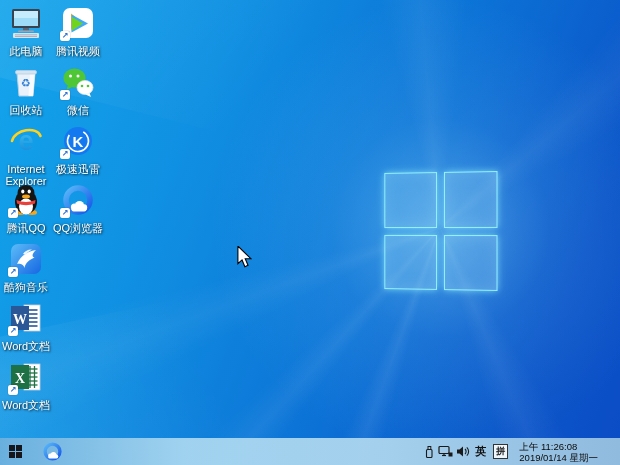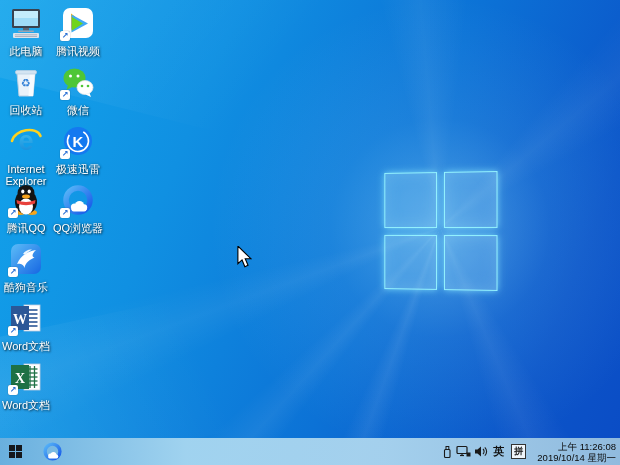--- a/index.html
+++ b/index.html
@@ -71,21 +71,21 @@
   .winflag span{background:#15171c;}
   .taskapp{width:28px;height:27px;display:flex;align-items:center;justify-content:center;margin-left:8px;}
   .tray{margin-left:auto;display:flex;align-items:center;height:27px;}
   .trayicon{width:17px;height:27px;display:flex;align-items:center;justify-content:center;color:#1a1a1a;}
   .ime-lang{font-size:11px;color:#111;padding:0 4px;font-weight:bold;}
   .ime-pin{
     width:13px;height:13px;border:1px solid #333;background:rgba(255,255,255,.85);
     font-size:9px;line-height:13px;text-align:center;color:#111;margin:0 3px;font-weight:bold;
   }
   .clock{
-    padding:0 4px 0 8px;text-align:right;font-size:9.5px;line-height:11px;color:#0a0a0a;
+    padding:0 22px 0 8px;font-size:9.5px;line-height:11px;color:#0a0a0a;
     white-space:nowrap;
   }
 </style>
 </head>
 <body>
 
 <div class="desktop">
   <div class="ray ray1"></div>
   <div class="ray ray2"></div>
   <div class="winlogo">
@@ -336,17 +336,17 @@
         <path d="M10.8 2.3 A5.8 5.8 0 0 1 10.8 10.7" fill="none" stroke="#1a1a1a" stroke-width="1.1"></path>
       </svg>
     </div>
 
     <div class="ime-lang">英</div>
 
     <div class="ime-pin">拼</div>
 
     <div class="clock">
       <div>上午 11:26:08</div>
-      <div>2019/10/14 星期一</div>
+      <div>2019/01/14 星期一</div>
     </div>
 
   </div>
 </div>
 
 </body></html>

